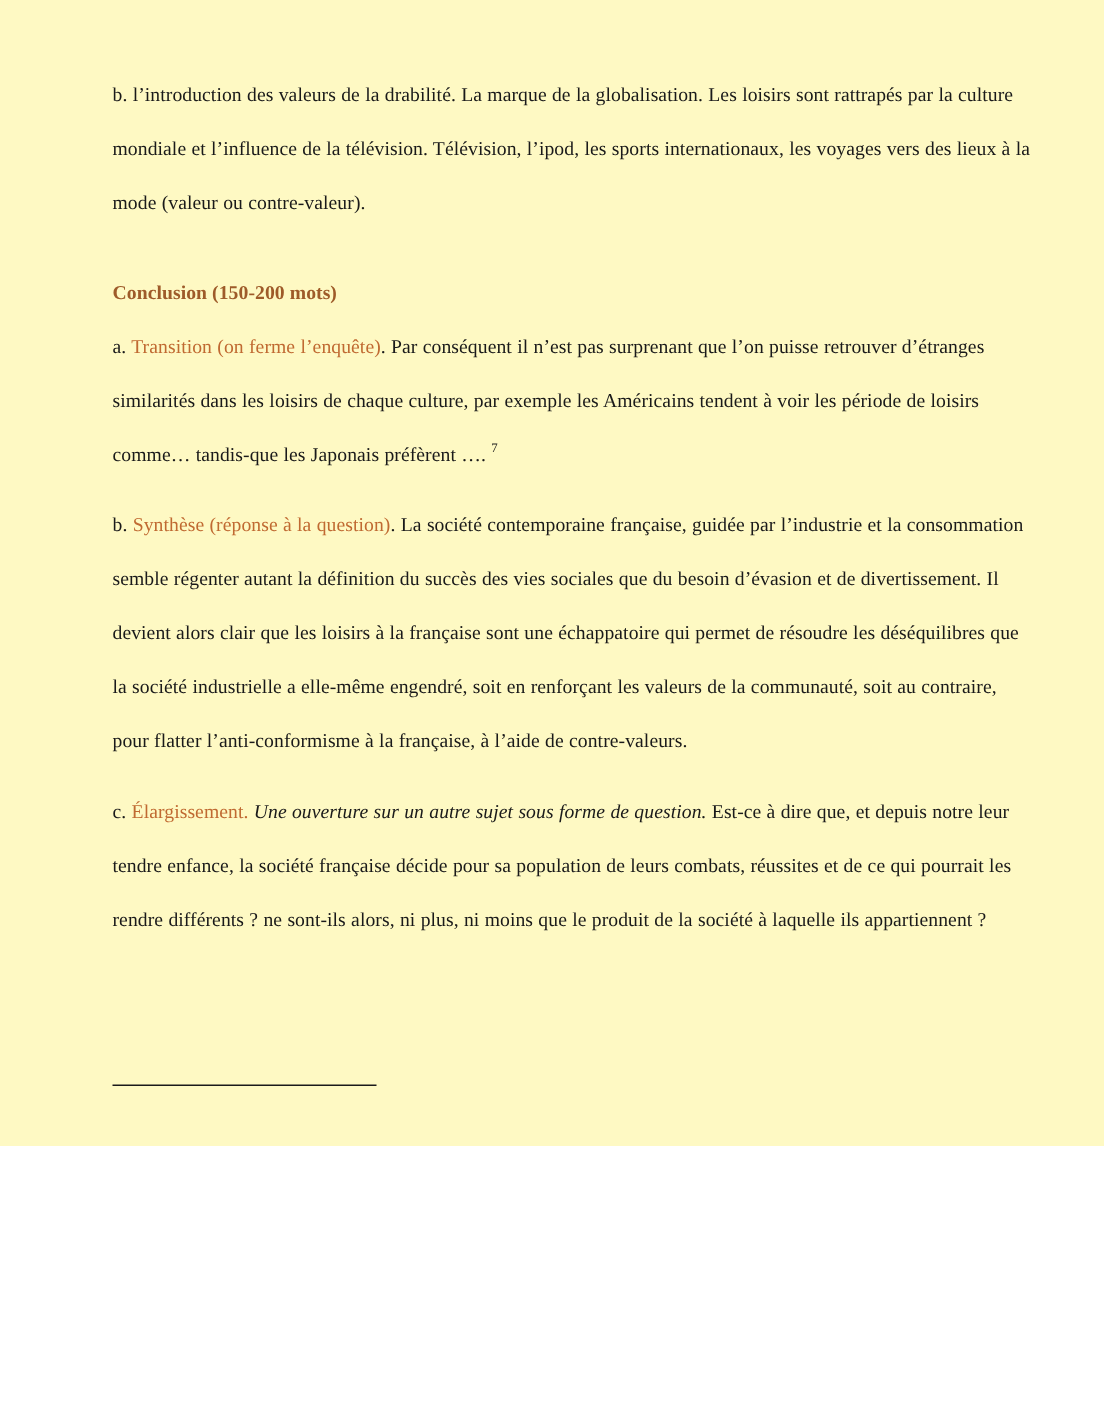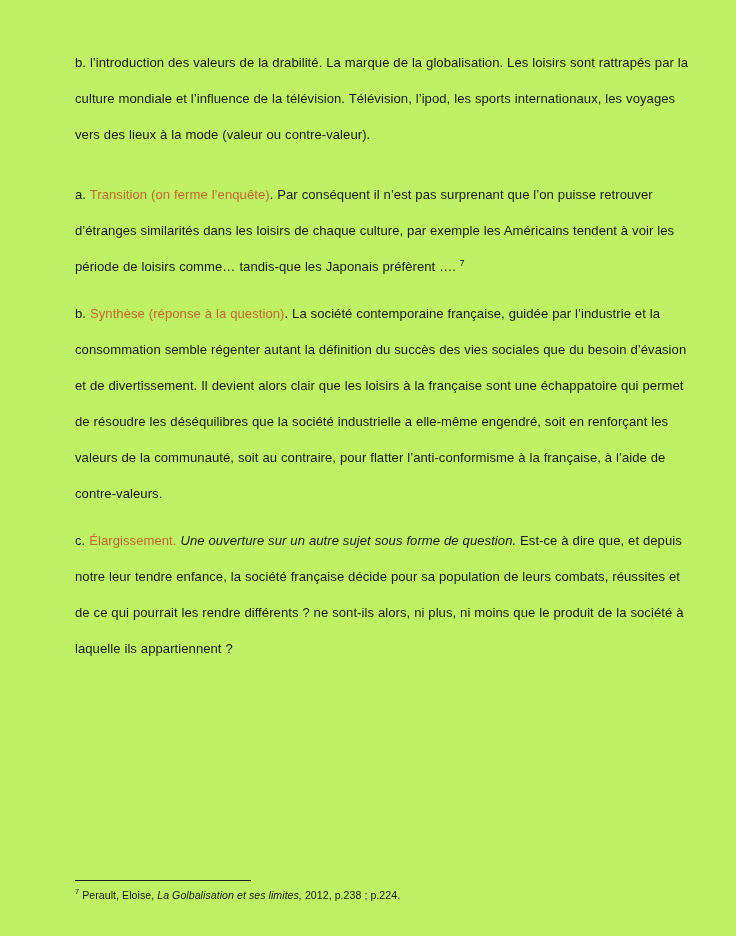--- a/index.html
+++ b/index.html
@@ -6,24 +6,25 @@
     margin: 0;
     padding: 0;
     background: #ffffff;
   }
   body {
     font-family: "Liberation Sans", sans-serif;
   }
   .page {
     position: relative;
     width: 736px;
-    height: 936px;
-    background: #bef264;
+    height: 764px;
+    background: #fef9c3;
     overflow: hidden;
     box-sizing: border-box;
+    font-family: Liberation Serif, serif;
   }
   .content {
     position: absolute;
     left: 75px;
     top: 45px;
     width: 614px;
   }
   p.para {
     margin: 0 0 0 0;
     font-size: 13.1px;
@@ -82,31 +83,31 @@
 <body>
 
 <div class="page">
 
   <div class="content">
 
     <p class="para">b. l’introduction des valeurs de la drabilité. La marque de la globalisation. Les loisirs sont rattrapés par la culture mondiale et l’influence de la télévision. Télévision, l’ipod, les sports internationaux, les voyages vers des lieux à la mode (valeur ou contre-valeur).</p>
 
     <div class="spacer-sm"></div>
 
+    <h2 class="heading">Conclusion (150-200 mots)</h2>
 
     <p class="para"><span>a. </span><span class="accent">Transition (on ferme l’enquête)</span><span>. Par conséquent il n’est pas surprenant que l’on puisse retrouver d’étranges similarités dans les loisirs de chaque culture, par exemple les Américains tendent à voir les période de loisirs comme… tandis-que les Japonais préfèrent …. </span><sup class="fn">7</sup></p>
 
     <div class="spacer-xs"></div>
 
     <p class="para"><span>b. </span><span class="accent">Synthèse (réponse à la question)</span><span>.  La société contemporaine française, guidée par l’industrie et la consommation semble régenter autant la définition du succès des vies sociales que du besoin d’évasion et de divertissement.  Il devient alors clair que les loisirs à la française sont une échappatoire qui permet de résoudre les déséquilibres que la société industrielle a elle-même engendré, soit en renforçant les valeurs de la communauté, soit au contraire, pour flatter l’anti-conformisme à la française, à l’aide de contre-valeurs.</span></p>
 
     <div class="spacer-xs"></div>
 
     <p class="para"><span>c. </span><span class="accent">Élargissement.</span><span class="ital"> Une ouverture sur un autre sujet sous forme de question.</span><span> Est-ce à dire que, et depuis notre leur tendre enfance, la société française décide pour sa population de leurs combats, réussites et de ce qui pourrait les rendre différents ? ne sont-ils alors, ni plus, ni moins que le produit de la société à laquelle ils appartiennent ?</span></p>
 
   </div>
 
   <div class="footnote-area">
     <div class="footnote-rule"></div>
-    <p class="footnote-text"><sup class="fn">7</sup><span> Perault, Eloise, </span><span class="ital">La Golbalisation et ses limites,</span><span> 2012, p.238 ; p.224.</span></p>
   </div>
 
 </div>
 
 </body></html>

